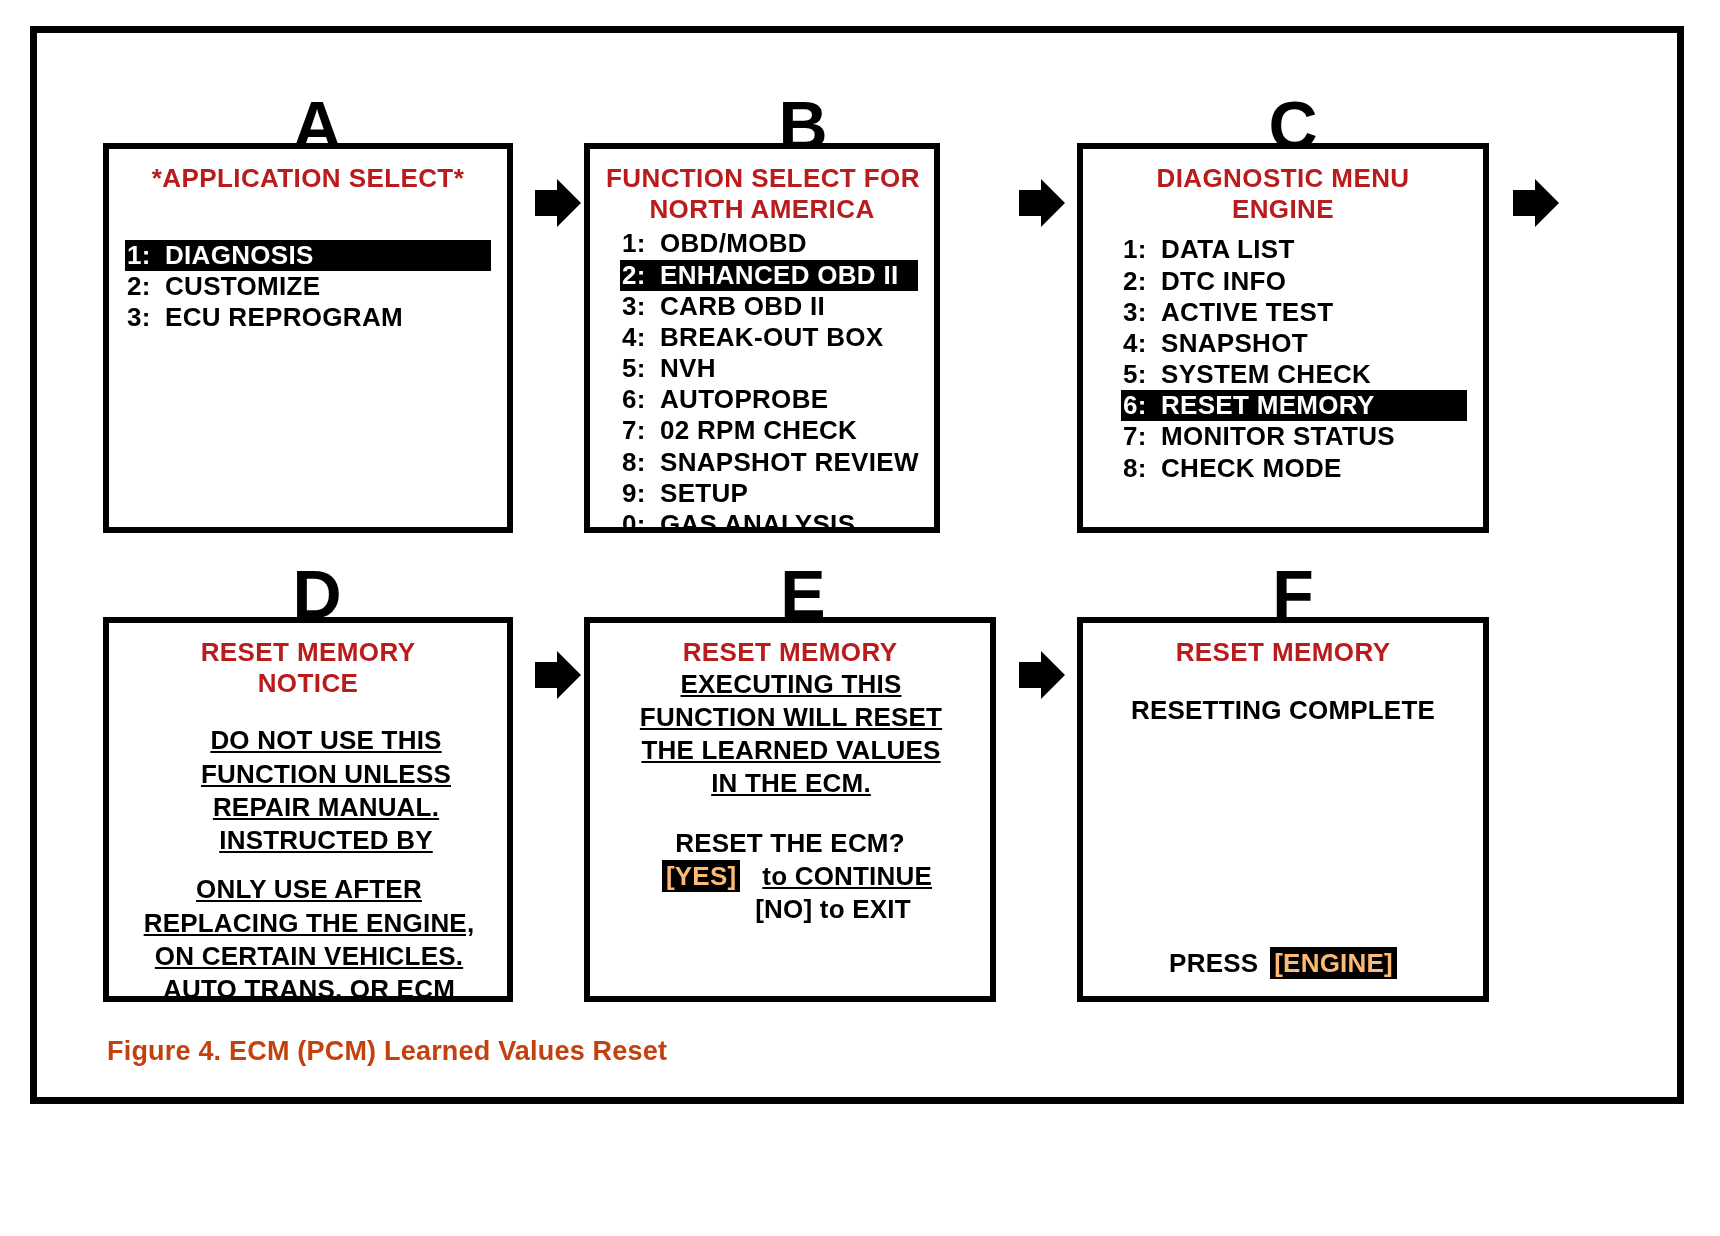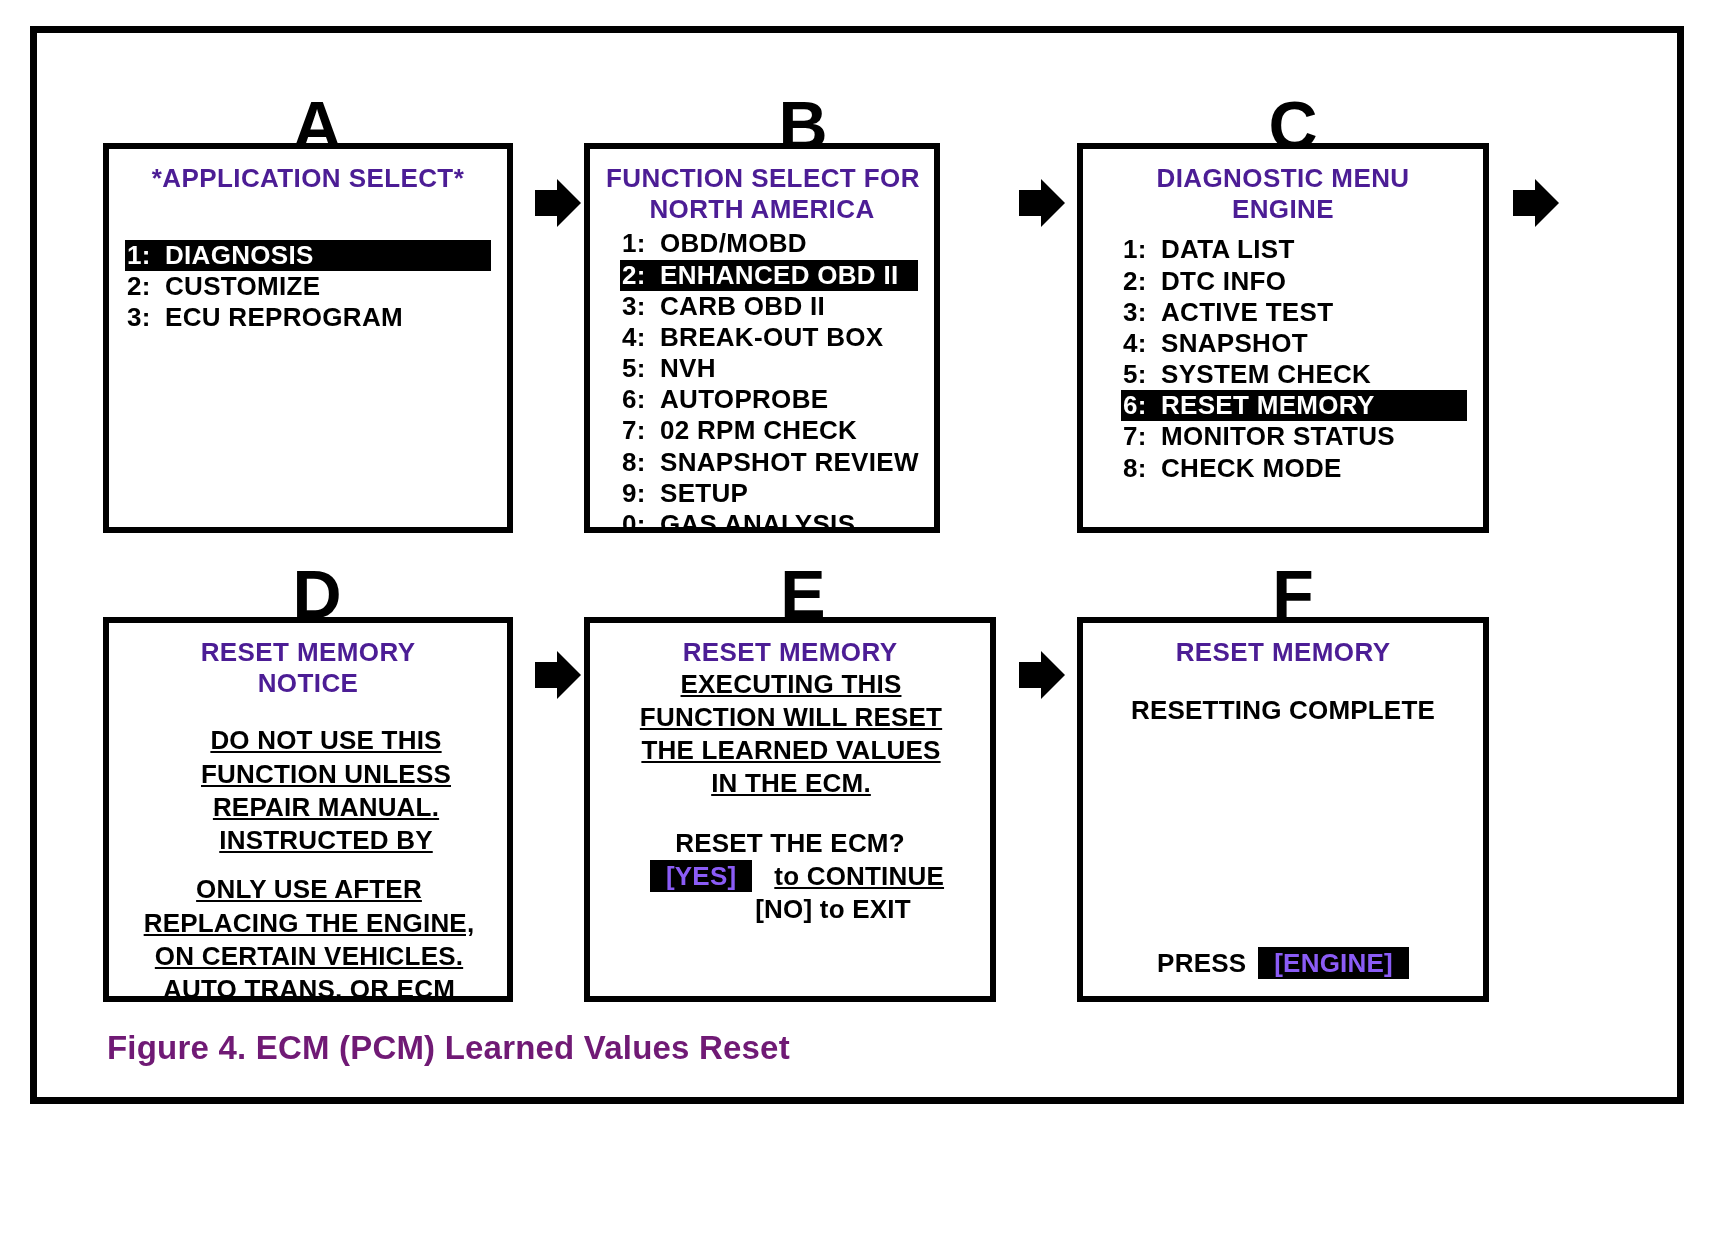--- a/index.html
+++ b/index.html
@@ -54,21 +54,21 @@
   .screen-inner {
     padding: 14px 16px 10px 16px;
   }
 
   .title-line {
     text-align: center;
     font-size: 26px;
     font-weight: bold;
     letter-spacing: 0.4px;
     line-height: 1.18;
-    color: #4c1d95;
+    color: #b91c1c;
     white-space: nowrap;
   }
 
   .menu {
     margin-top: 6px;
   }
 
   .menu-row {
     display: flex;
     align-items: baseline;
@@ -101,40 +101,40 @@
   }
   .body-line.center { text-align: center; }
   .body-line.left   { text-align: center; text-decoration: underline; }
 
   .spacer-sm { height: 16px; }
   .spacer-md { height: 26px; }
   .spacer-lg { height: 40px; }
 
   .inv {
     background: #000000;
-    color: #8b5cf6;
-    padding: 1px 16px;
+    color: #fdba74;
+    padding: 1px 4px;
   }
 
   
   .arrow {
     position: absolute;
     width: 46px;
     height: 52px;
   }
   .arrow svg { display: block; width: 100%; height: 100%; }
 
   
   #figure-caption {
     position: absolute;
     left: 70px;
     bottom: 30px;
-    font-size: 33px;
-    font-weight: bold;
-    color: #701a75;
+    font-size: 27px;
+    font-weight: bold;
+    color: #c2410c;
     letter-spacing: 0.2px;
     white-space: nowrap;
   }
 </style>
 </head>
 <body>
 
 <div id="figure-frame">
   <div class="grid">
 

